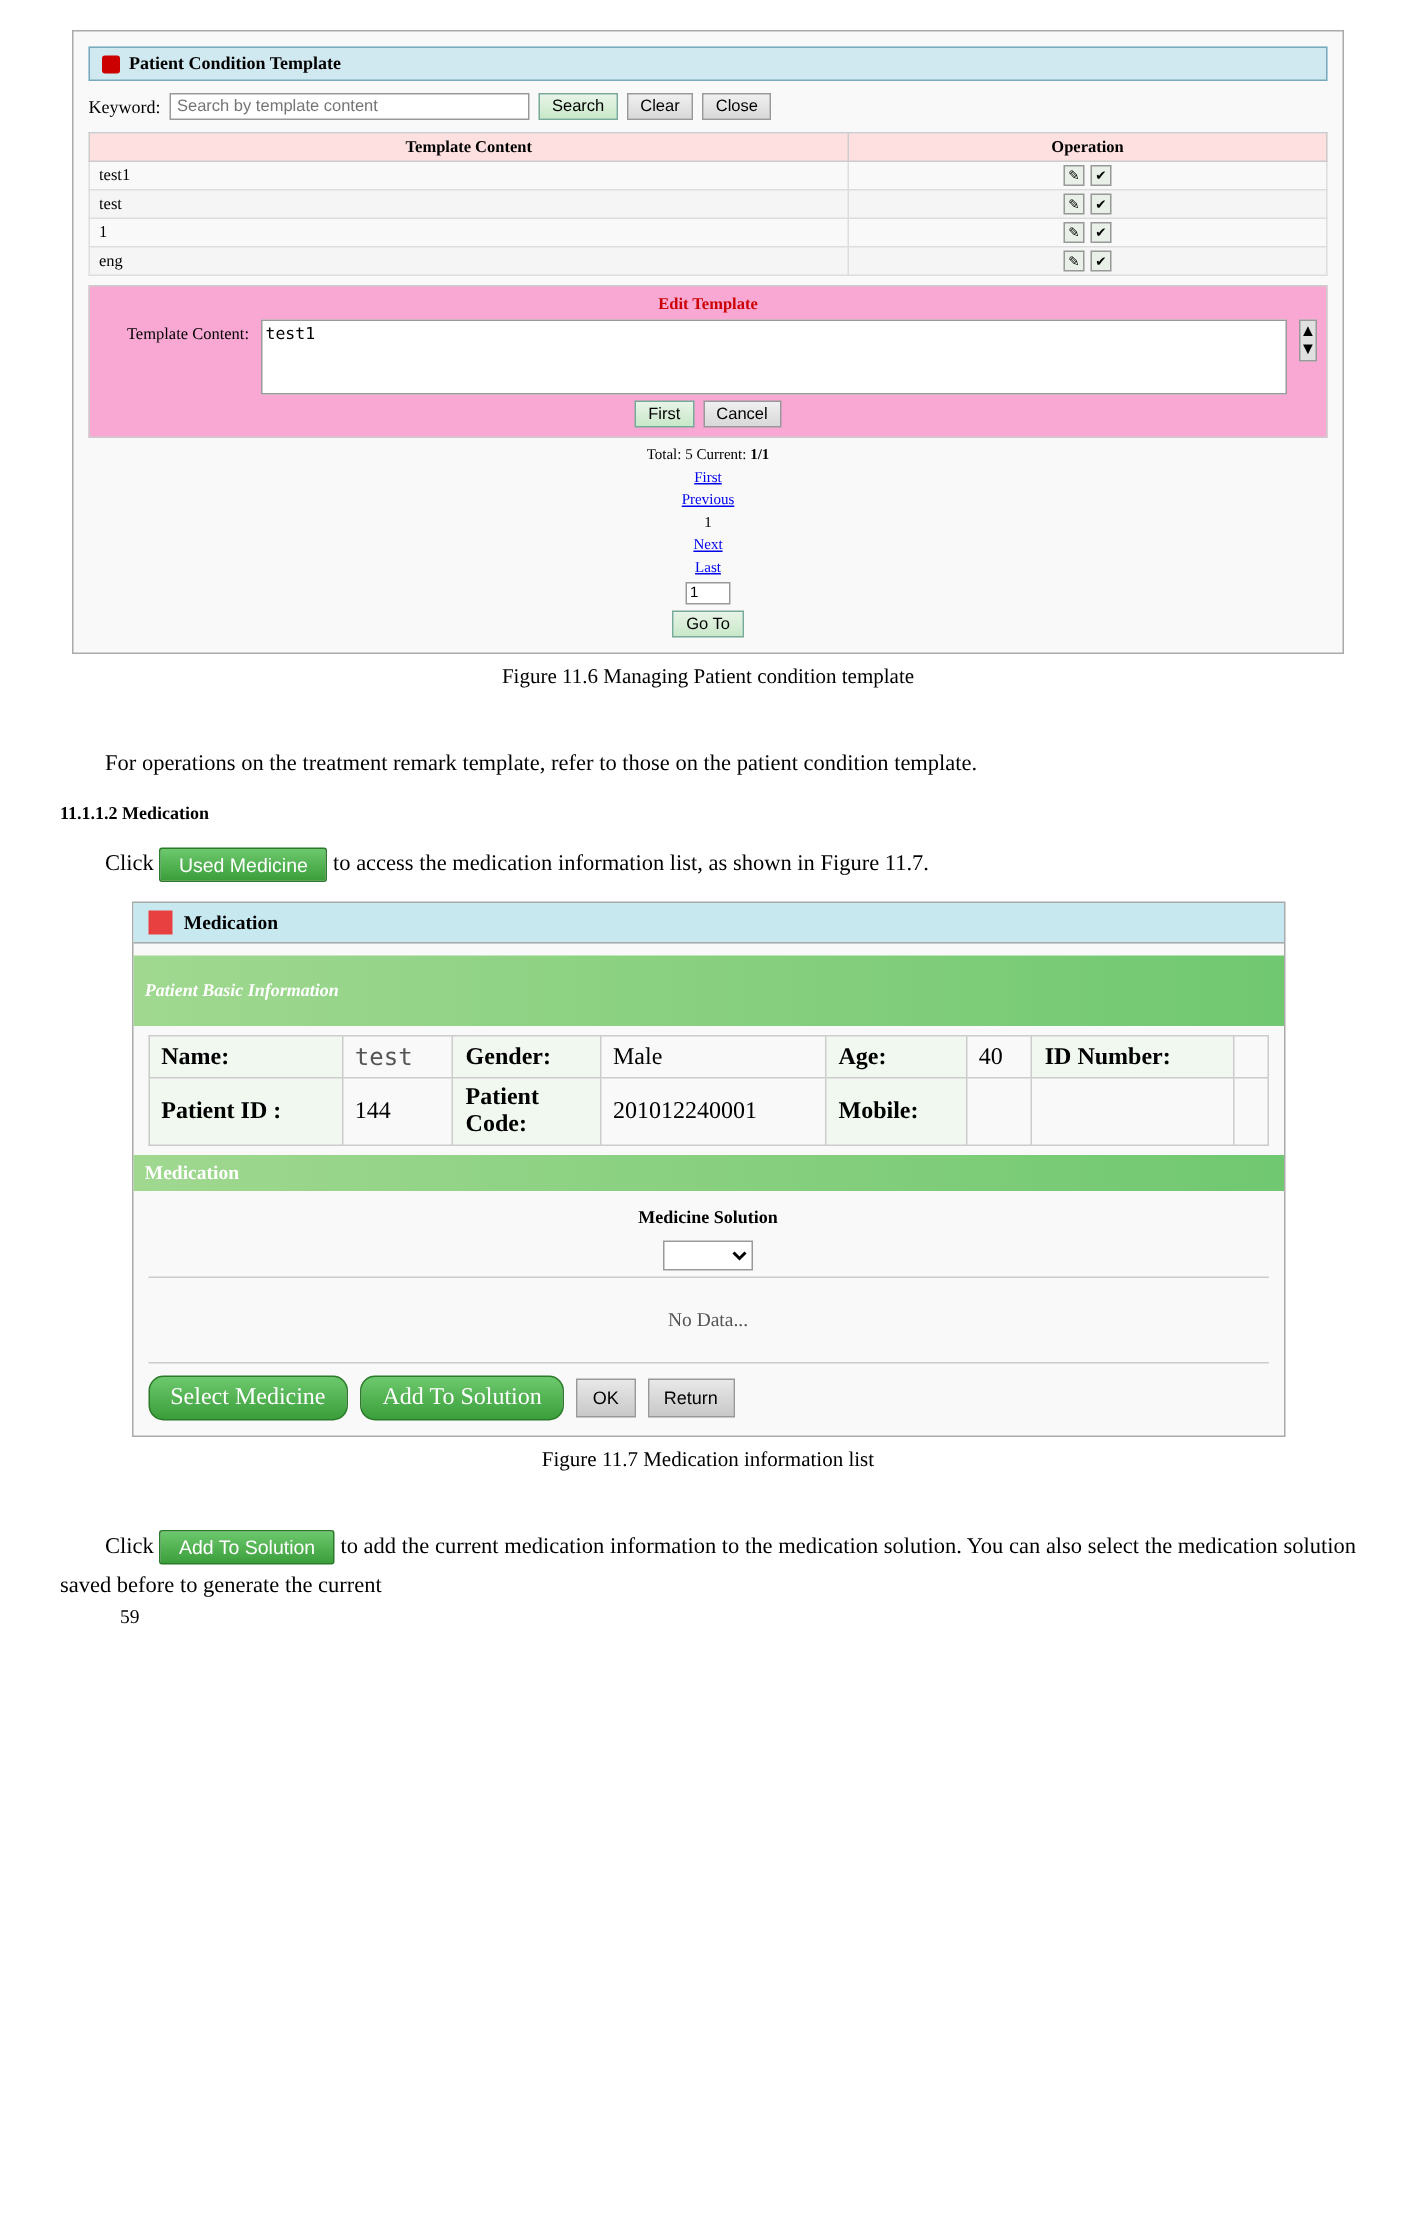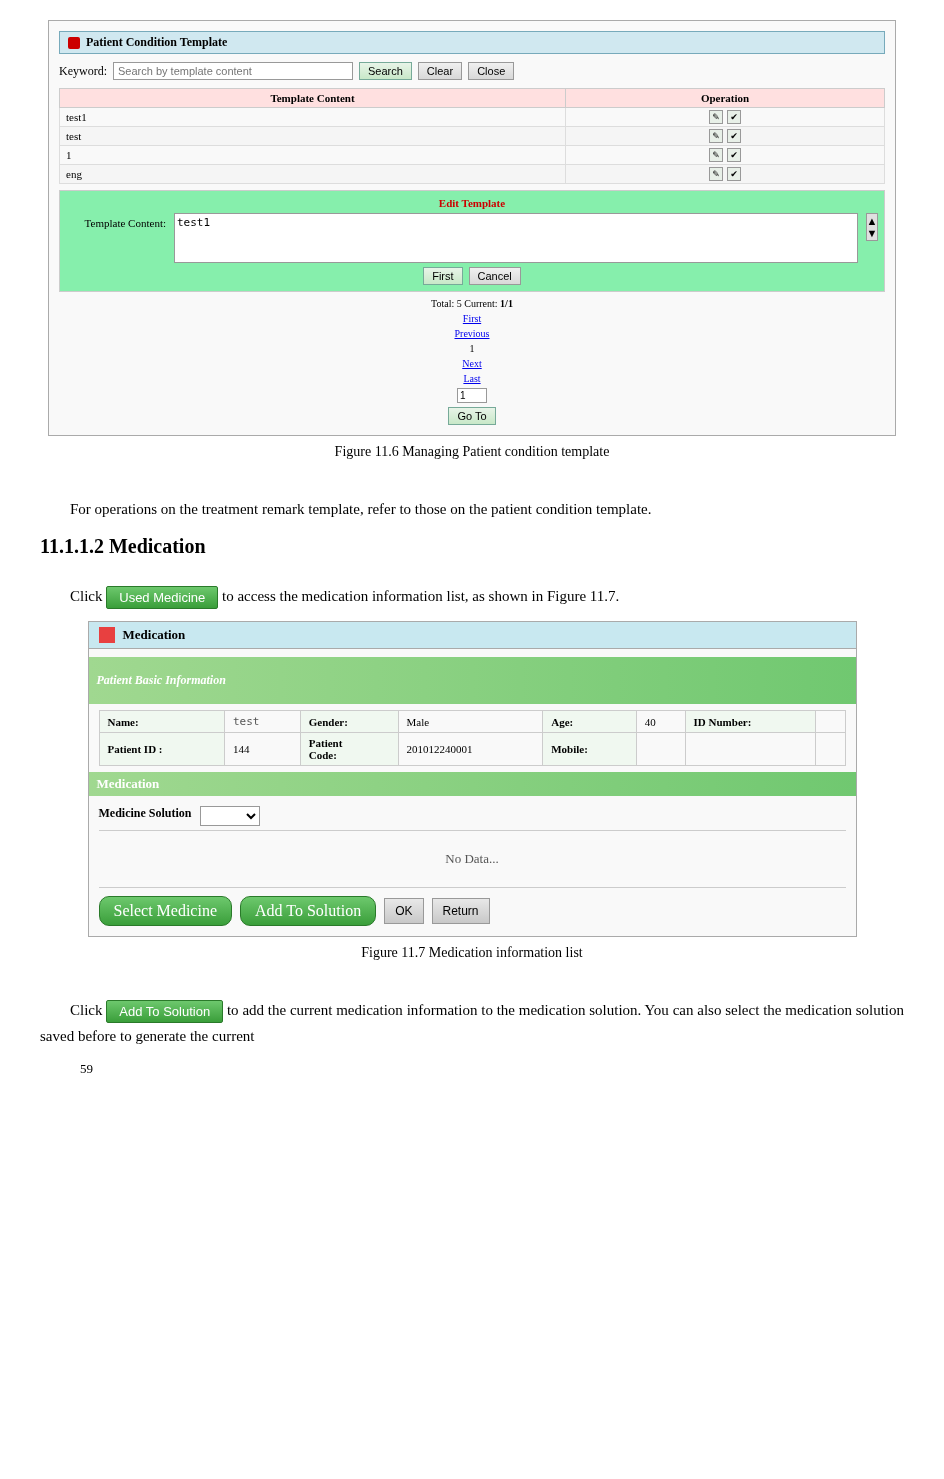--- a/index.html
+++ b/index.html
@@ -89,21 +89,21 @@
     .op-icon {
       width: 14px; height: 14px;
       border: 1px solid #999;
       background: #e8f0e8;
       display: inline-flex; align-items: center; justify-content: center;
       font-size: 9px;
     }
 
     .edit-template-section {
       border: 1px solid #ccc;
-      background: #86efac;
+      background: #f9a8d4;
       padding: 6px;
       margin-bottom: 6px;
     }
     .edit-template-title {
       text-align: center;
       font-weight: bold;
       font-size: 11px;
       margin-bottom: 4px;
       color: #c00;
     }
@@ -155,23 +155,23 @@
 
     
     .doc-para {
       text-indent: 2em;
       margin-bottom: 12px;
       line-height: 1.7;
       text-align: justify;
     }
 
     .section-heading {
-      font-size: 20px;
-      font-weight: bold;
-      margin-bottom: 26px;
+      font-size: 12px;
+      font-weight: bold;
+      margin-bottom: 14px;
     }
 
     
     .inline-btn {
       display: inline-block;
       background: linear-gradient(to bottom, #6dc86d, #3a9e3a);
       color: #fff;
       border: 1px solid #2a7a2a;
       padding: 3px 12px;
       font-size: 13px;
@@ -215,47 +215,48 @@
       font-weight: bold;
       font-size: 12px;
       padding: 16px 8px;
       margin: 8px -10px 6px -10px;
       font-style: italic;
     }
 
     .info-table {
       width: 100%;
       border-collapse: collapse;
-      font-size: 11px;
+      font-size: 16px;
       margin-bottom: 6px;
       border-radius: 20px;
     }
     .info-table td {
       border: 1px solid #ccc;
       padding: 4px 8px;
     }
     .info-table td.label-cell { font-weight: bold; background: #f0f8f0; }
 
     .medication-header {
       background: linear-gradient(to right, #a0d890, #70c870);
       color: #fff;
       font-weight: bold;
       font-size: 13px;
       padding: 4px 8px;
       margin: 6px -10px 6px -10px;
     }
 
     .med-solution-row {
       display: flex;
-      align-items: flex-start;
+      align-items: center;
       gap: 8px;
       font-size: 12px;
       font-weight: bold;
       padding: 4px 0;
       border-bottom: 1px solid #ccc;
+      flex-direction: column;
     }
     .med-solution-select {
       border: 1px solid #999;
       padding: 2px 4px;
       font-size: 11px;
       background: #fff;
       width: 60px;
     }
 
     .no-data-row {
@@ -293,21 +294,21 @@
     .btn-med-return {
       background: linear-gradient(to bottom, #e8e8e8, #c8c8c8);
       border: 1px solid #999;
       padding: 5px 10px;
       font-size: 12px;
       cursor: pointer;
     }
 
     .page-num {
       position: absolute;
-      bottom: 12px;
+      bottom: 24px;
       left: 40px;
       font-size: 13px;
     }
 
     .bottom-text {
       line-height: 1.7;
       text-align: justify;
       margin-bottom: 10px;
     }
   </style>

